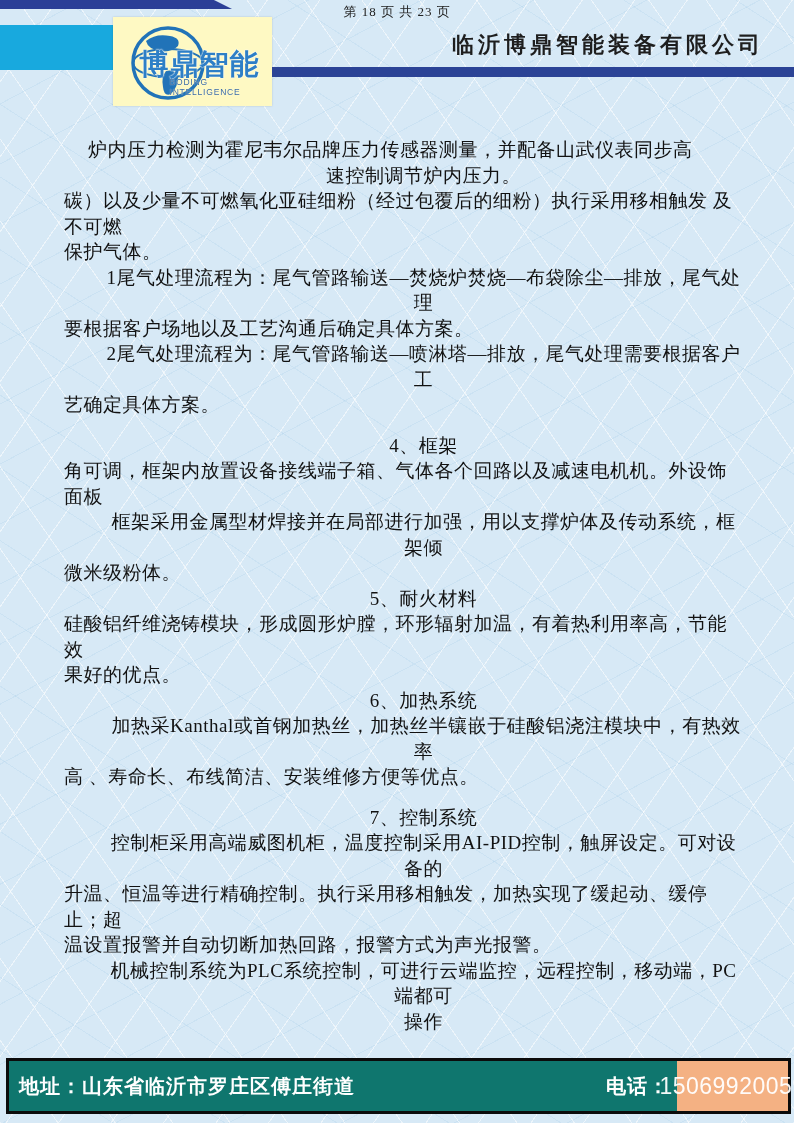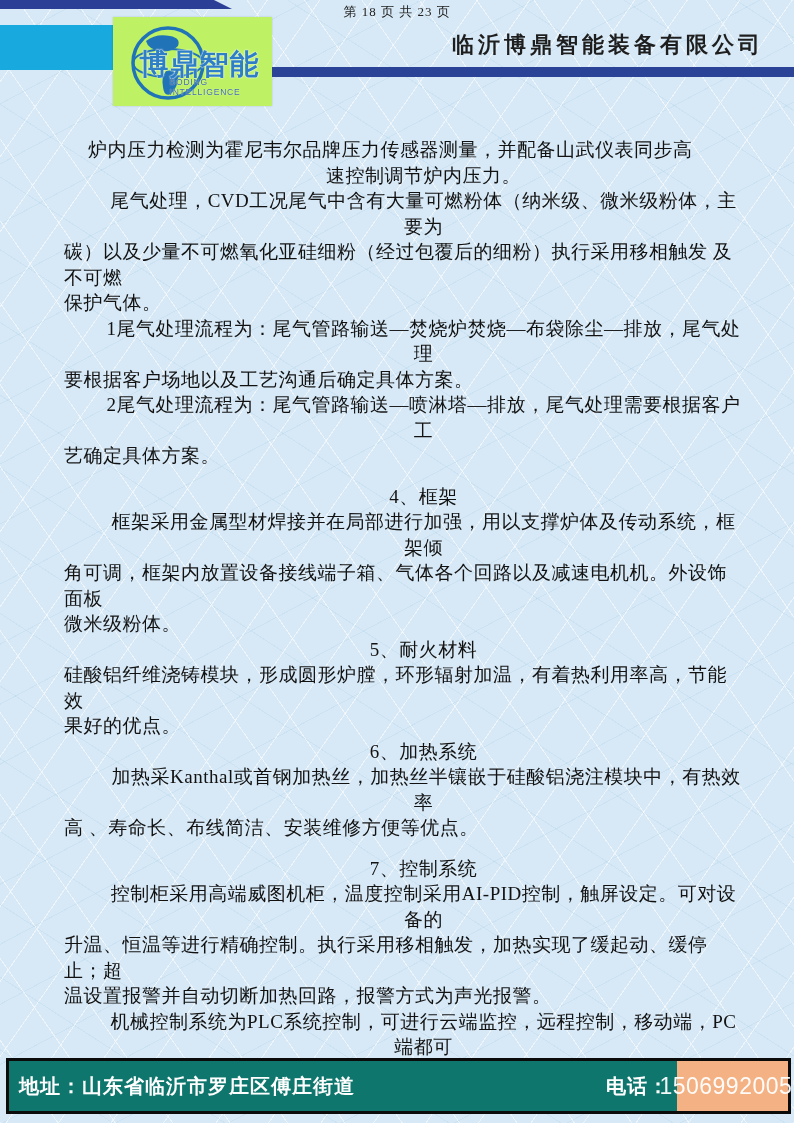--- a/index.html
+++ b/index.html
@@ -14,21 +14,21 @@
       repeating-linear-gradient(-28deg, rgba(140,190,225,.16) 0 1px, transparent 1px 53px);
   }
   .abs{position:absolute;}
 
   
   .top-bar{left:0;top:0;width:232px;height:9px;background:#2b3f97;
     clip-path:polygon(0 0,calc(100% - 18px) 0,100% 100%,0 100%);}
   .azure-rect{left:0;top:25px;width:113px;height:45px;background:#18a9de;}
   .page-indicator{top:3px;left:0;width:100%;text-align:center;
     font-size:13px;color:#222;letter-spacing:1px;}
-  .logo-box{left:113px;top:17px;width:159px;height:89px;background:#bef264;
+  .logo-box{left:113px;top:17px;width:159px;height:89px;background:#fef9c3;
     box-shadow:0 0 2px rgba(0,0,0,.15);display:flex;align-items:center;justify-content:center;}
   .company-name{top:30px;right:30px;font-size:22px;font-weight:600;color:#1e1e1e;
     letter-spacing:4px;}
   .header-rule{left:272px;top:67px;width:522px;height:10px;background:#2b4396;}
 
   
   .doc-body{left:64px;top:137px;width:681px;font-size:19px;line-height:25.5px;
     color:#121212;letter-spacing:.5px;}
   .doc-body .line{white-space:pre-wrap;}
   .ind0{padding-left:0;}
@@ -79,31 +79,30 @@
     <div class="logo-en">BODING INTELLIGENCE</div>
   </div>
 </div>
 
 <div class="abs company-name">临沂博鼎智能装备有限公司</div>
 <div class="abs header-rule"></div>
 
 <div class="abs doc-body">
     <div class="line ind1">炉内压力检测为霍尼韦尔品牌压力传感器测量，并配备山武仪表同步高</div>
     <div class="line ind2">速控制调节炉内压力。</div>
-    <div class="line ind2">尾气处理，CVD工况尾气中含有大量可燃粉体（纳米级、微米级粉体，主要为</div>
     <div class="line ind0">碳）以及少量不可燃氧化亚硅细粉（经过包覆后的细粉）执行采用移相触发 及不可燃</div>
     <div class="line ind0">保护气体。</div>
     <div class="line ind2">1尾气处理流程为：尾气管路输送—焚烧炉焚烧—布袋除尘—排放，尾气处理</div>
     <div class="line ind0">要根据客户场地以及工艺沟通后确定具体方案。</div>
     <div class="line ind2">2尾气处理流程为：尾气管路输送—喷淋塔—排放，尾气处理需要根据客户工</div>
     <div class="line ind0">艺确定具体方案。</div>
     <div class="spacer"></div>
     <div class="line ind2">4、框架</div>
+    <div class="line ind0">角可调，框架内放置设备接线端子箱、气体各个回路以及减速电机机。外设饰面板</div>
     <div class="line ind2">框架采用金属型材焊接并在局部进行加强，用以支撑炉体及传动系统，框架倾</div>
-    <div class="line ind0">角可调，框架内放置设备接线端子箱、气体各个回路以及减速电机机。外设饰面板</div>
     <div class="line ind0">微米级粉体。</div>
     <div class="line ind2">5、耐火材料</div>
     <div class="line ind0">硅酸铝纤维浇铸模块，形成圆形炉膛，环形辐射加温，有着热利用率高，节能效</div>
     <div class="line ind0">果好的优点。</div>
     <div class="line ind2">6、加热系统</div>
     <div class="line ind2"> 加热采Kanthal或首钢加热丝，加热丝半镶嵌于硅酸铝浇注模块中，有热效率</div>
     <div class="line ind0">高 、寿命长、布线简洁、安装维修方便等优点。</div>
     <div class="spacer"></div>
     <div class="line ind2">7、控制系统</div>
     <div class="line ind2">控制柜采用高端威图机柜，温度控制采用AI-PID控制，触屏设定。可对设备的</div>

